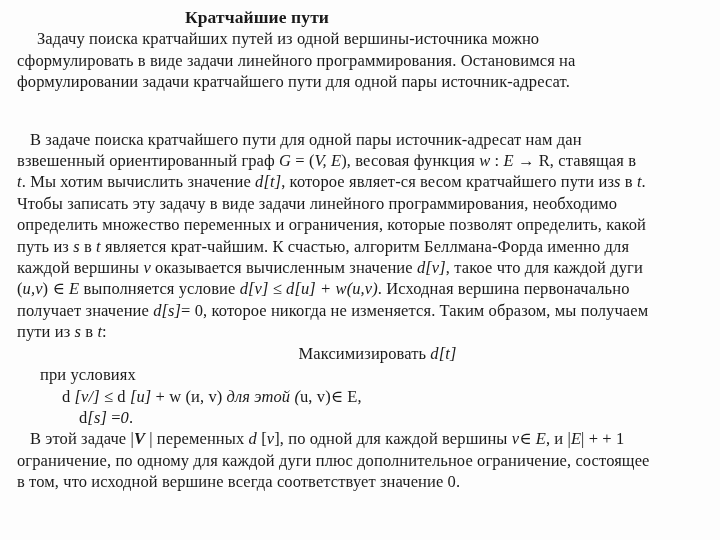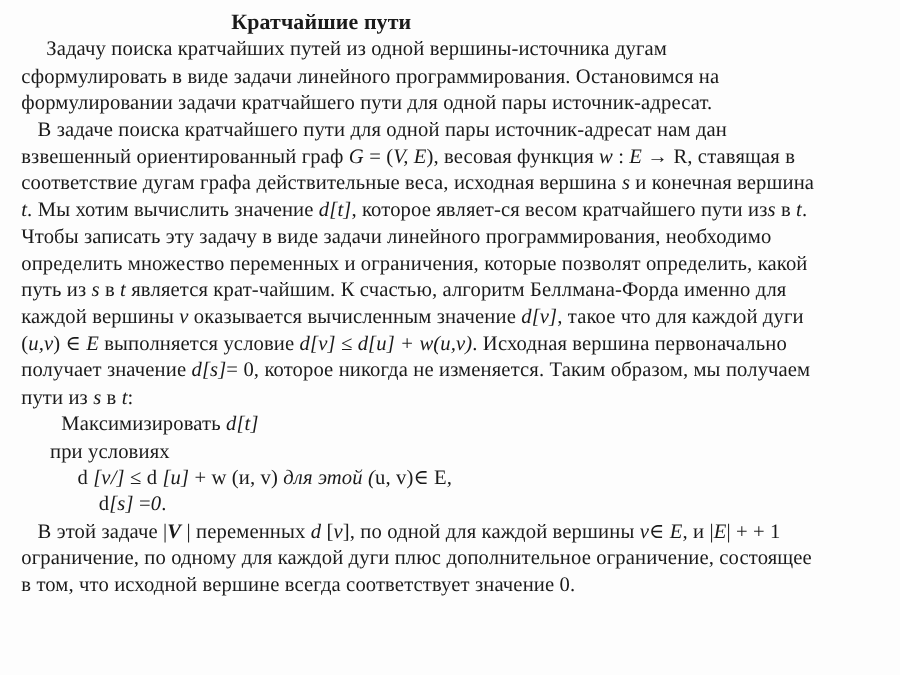--- a/index.html
+++ b/index.html
@@ -35,35 +35,34 @@
   .line span.i { font-style: italic; font-weight: normal; }
   .line span.b { font-style: normal; font-weight: bold; }
   .line span.bi { font-style: italic; font-weight: bold; }
 </style>
 </head>
 <body>
 
 <div class="page">
   <div>
       <div class="line title" style="padding-left: 168px;"><span class="b">Кратчайшие пути</span></div>
-      <div class="line" style="padding-left: 20px;"><span class="n">Задачу поиска кратчайших путей из одной вершины-источника дугам</span></div>
+      <div class="line" style="padding-left: 20px;"><span class="n">Задачу поиска кратчайших путей из одной вершины-источника можно</span></div>
       <div class="line"><span class="n">сформулировать в виде задачи линейного программирования. Остановимся на</span></div>
       <div class="line"><span class="n">формулировании задачи кратчайшего пути для одной пары источник-адресат.</span></div>
-      <div class="line" style="padding-left: 13px;"><span class="n">В задаче поиска кратчайшего пути для одной пары источник-адресат нам дан</span></div>
+      <div class="line" style="padding-left: 13px; margin-top: 36px;"><span class="n">В задаче поиска кратчайшего пути для одной пары источник-адресат нам дан</span></div>
       <div class="line"><span class="n">взвешенный ориентированный граф </span><span class="i">G</span><span class="n"> = (</span><span class="i">V, E</span><span class="n">), весовая функция </span><span class="i">w</span><span class="n"> : </span><span class="i">E</span><span class="n"> → R, ставящая в</span></div>
-      <div class="line"><span class="n">соответствие дугам графа действительные веса, исходная вершина </span><span class="i">s</span><span class="n"> и конечная вершина</span></div>
       <div class="line"><span class="i">t</span><span class="n">. Мы хотим вычислить значение </span><span class="i">d[t]</span><span class="n">, которое являет-ся весом кратчайшего пути из</span><span class="i">s</span><span class="n"> в </span><span class="i">t</span><span class="n">.</span></div>
       <div class="line"><span class="n">Чтобы записать эту задачу в виде задачи линейного программирования, необходимо</span></div>
       <div class="line"><span class="n">определить множество переменных и ограничения, которые позволят определить, какой</span></div>
       <div class="line"><span class="n">путь из </span><span class="i">s</span><span class="n"> в </span><span class="i">t</span><span class="n"> является крат-чайшим. К счастью, алгоритм Беллмана-Форда именно для</span></div>
       <div class="line"><span class="n">каждой вершины </span><span class="i">v</span><span class="n"> оказывается вычисленным значение </span><span class="i">d[v]</span><span class="n">, такое что для каждой дуги</span></div>
       <div class="line"><span class="n">(</span><span class="i">u,v</span><span class="n">) ∈ </span><span class="i">E</span><span class="n"> выполняется условие </span><span class="i">d[v] ≤ d[u] + w(u,v)</span><span class="n">. Исходная вершина первоначально</span></div>
       <div class="line"><span class="n">получает значение </span><span class="i">d[s]</span><span class="n">= 0, которое никогда не изменяется. Таким образом, мы получаем</span></div>
       <div class="line"><span class="n">пути из </span><span class="i">s</span><span class="n"> в </span><span class="i">t</span><span class="n">:</span></div>
-      <div class="line" style="padding-left: 32px;"><span class="n">Максимизировать </span><span class="i">d[t]</span></div>
+      <div class="line" style="padding-left: 32px; text-align: center;"><span class="n">Максимизировать </span><span class="i">d[t]</span></div>
       <div class="line" style="padding-left: 23px;"><span class="n">при условиях</span></div>
       <div class="line" style="padding-left: 45px;"><span class="n">d </span><span class="i">[v/]</span><span class="n"> ≤ d </span><span class="i">[u]</span><span class="n"> + w (и, v) </span><span class="i">для этой (</span><span class="n">u, v)∈ E,</span></div>
       <div class="line" style="padding-left: 62px;"><span class="n">d</span><span class="i">[s]</span><span class="n"> =</span><span class="i">0</span><span class="n">.</span></div>
       <div class="line" style="padding-left: 13px;"><span class="n">В этой задаче |</span><span class="bi">V</span><span class="n"> | переменных </span><span class="i">d</span><span class="n"> [</span><span class="i">v</span><span class="n">], по одной для каждой вершины </span><span class="i">v</span><span class="n">∈ </span><span class="i">E</span><span class="n">, и |</span><span class="i">E</span><span class="n">| + + 1</span></div>
       <div class="line"><span class="n">ограничение, по одному для каждой дуги плюс дополнительное ограничение, состоящее</span></div>
       <div class="line"><span class="n">в том, что исходной вершине всегда соответствует значение 0.</span></div>
     </div>
 </div>
 
 </body></html>

